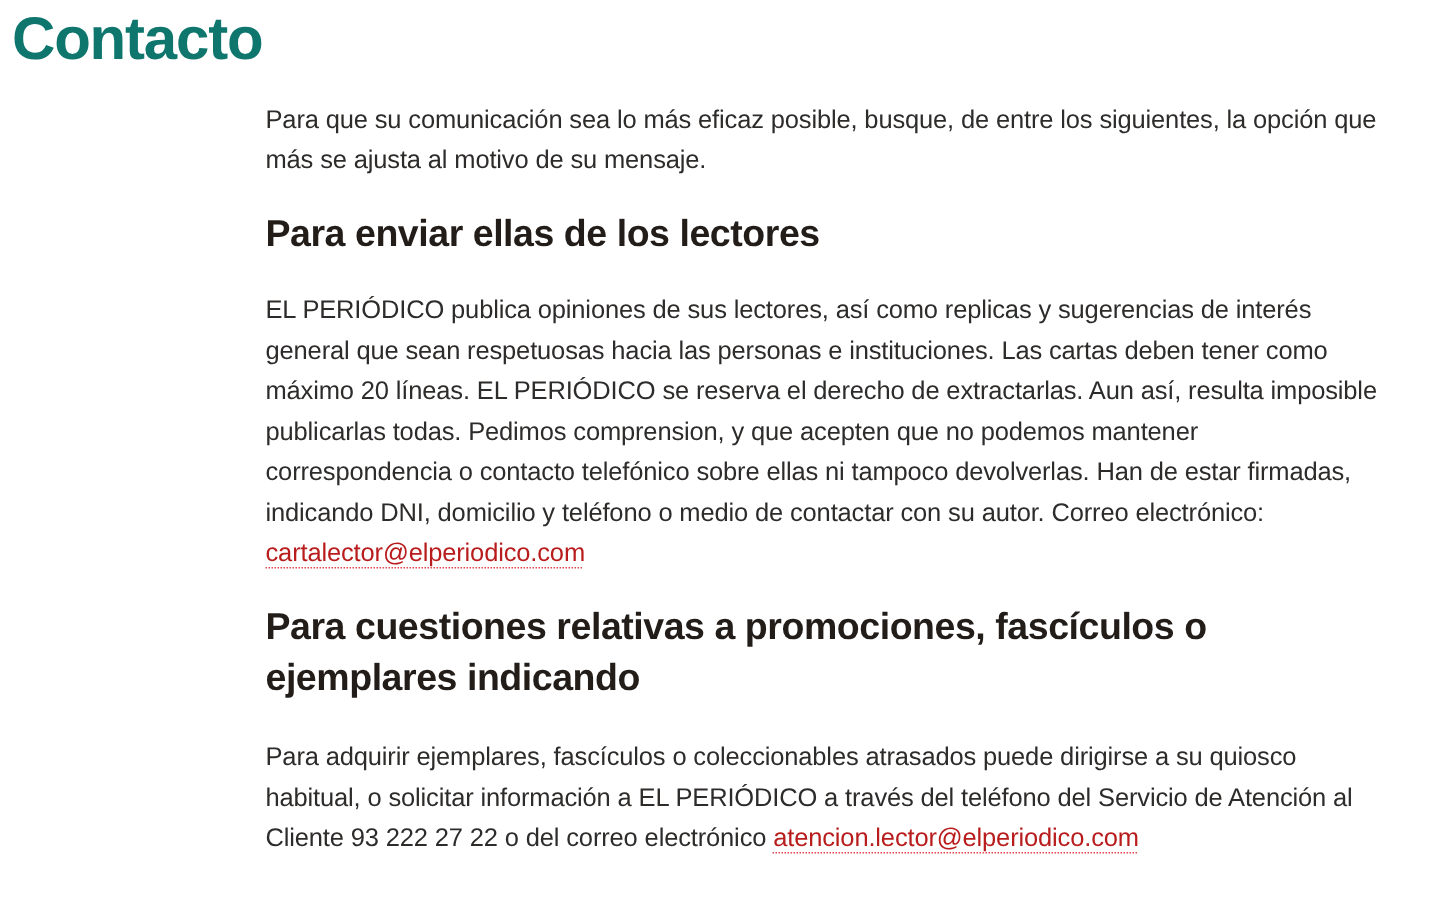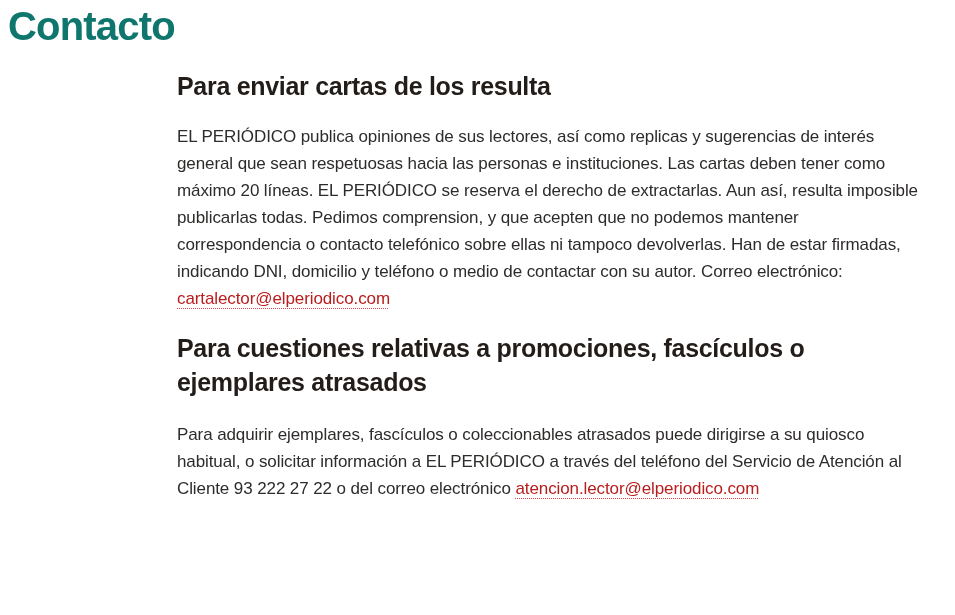--- a/index.html
+++ b/index.html
@@ -69,23 +69,24 @@
 </style>
 </head>
 <body>
 
 <div class="page">
 
   <h1 class="page-title">Contacto</h1>
 
   <div class="content">
 
+    <p class="body-text intro">Para que su comunicación sea lo más eficaz posible, busque, de entre los siguientes, la opción que más se ajusta al motivo de su mensaje.</p>
 
-    <h2 class="section-heading first">Para enviar cartas de los resulta</h2>
+    <h2 class="section-heading first">Para enviar ellas de los lectores</h2>
 
     <p class="body-text after-heading"><span>EL PERIÓDICO publica opiniones de sus lectores, así como replicas y sugerencias de interés general que sean respetuosas hacia las personas e instituciones. Las cartas deben tener como máximo 20 líneas. EL PERIÓDICO se reserva el derecho de extractarlas. Aun así, resulta imposible publicarlas todas. Pedimos comprension, y que acepten que no podemos mantener correspondencia o contacto telefónico sobre ellas ni tampoco devolverlas. Han de estar firmadas, indicando DNI, domicilio y teléfono o medio de contactar con su autor. Correo electrónico: </span><a class="email-link">cartalector@elperiodico.com</a></p>
 
-    <h2 class="section-heading second">Para cuestiones relativas a promociones, fascículos o ejemplares atrasados</h2>
+    <h2 class="section-heading second">Para cuestiones relativas a promociones, fascículos o ejemplares indicando</h2>
 
     <p class="body-text after-heading last"><span>Para adquirir ejemplares, fascículos o coleccionables atrasados puede dirigirse a su quiosco habitual, o solicitar información a EL PERIÓDICO a través del teléfono del Servicio de Atención al Cliente 93 222 27 22 o del correo </span><span class="nowrap"><span>electrónico </span><a class="email-link">atencion.lector@elperiodico.com</a></span></p>
 
   </div>
 </div>
 
 </body></html>

